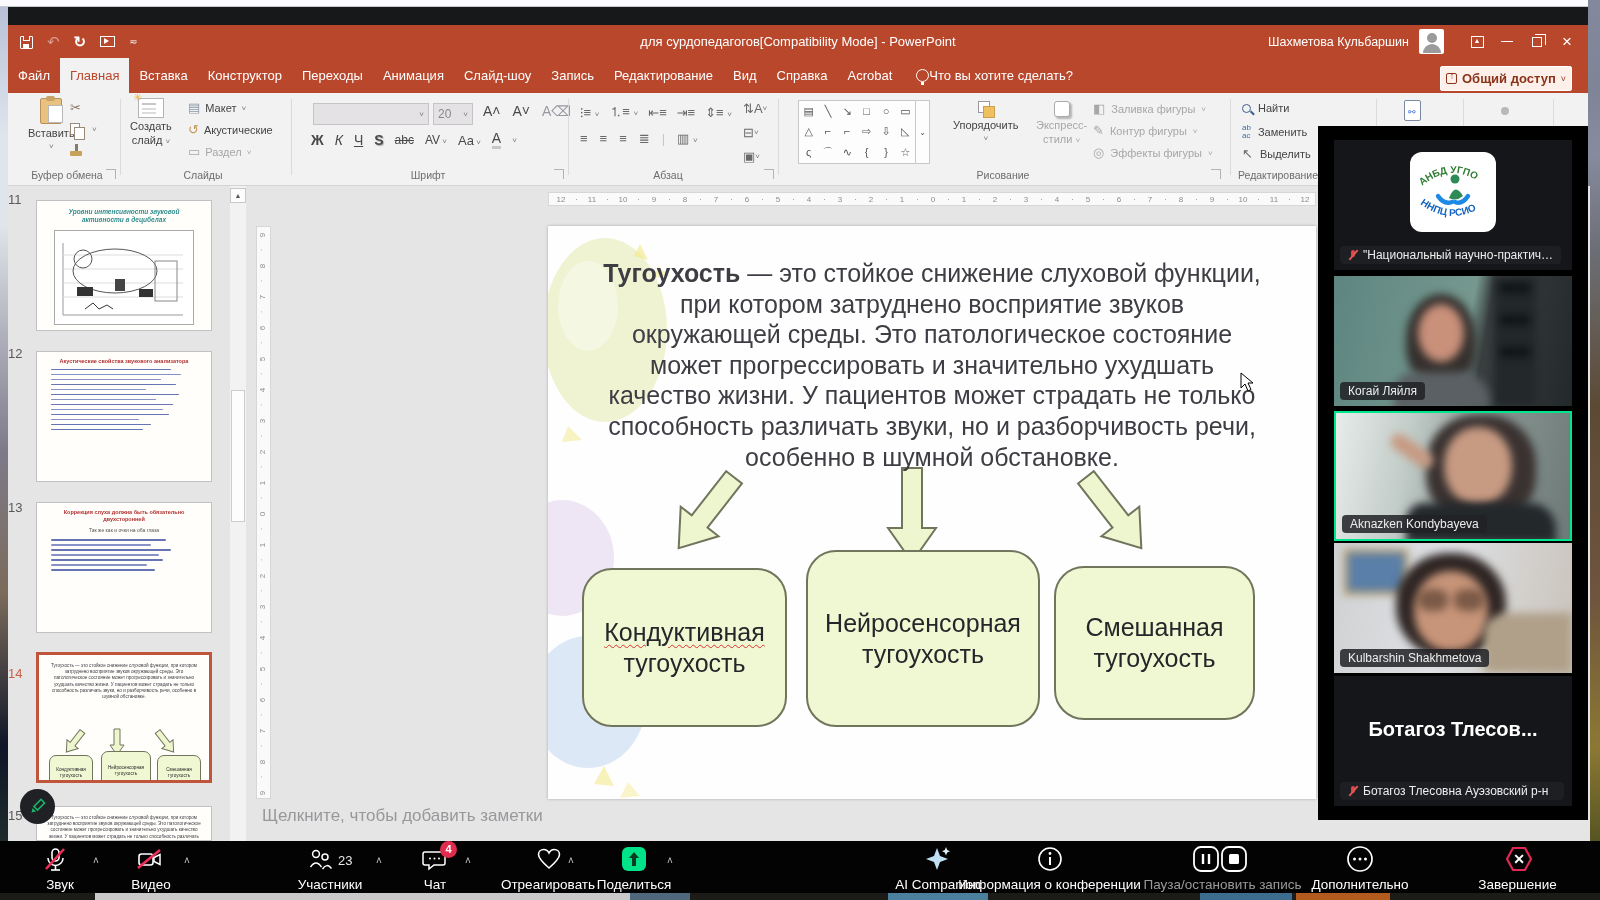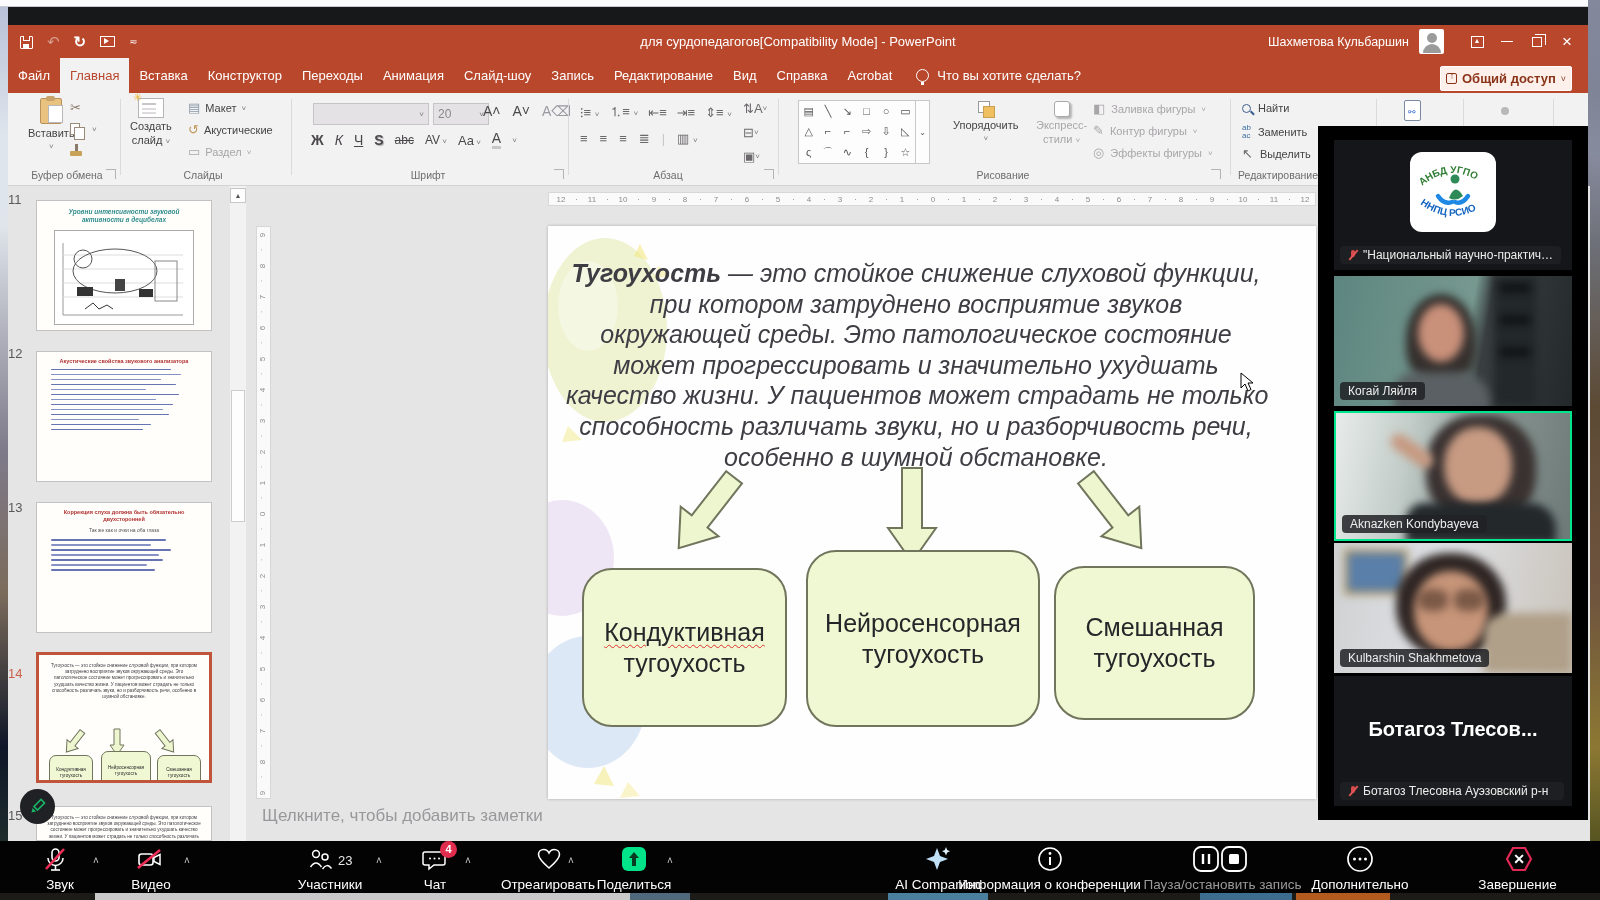--- a/index.html
+++ b/index.html
@@ -29,21 +29,21 @@
   .ribicon { width:13px; height:12px; border:1.4px solid #fff; position:relative; }
   .ribicon::before { content:"▲"; position:absolute; left:2px; top:0px; font-size:7px; color:#fff; }
   .minbar { width:12px; height:1.6px; background:#fff; }
   .resticon { width:10px; height:10px; border:1.4px solid #fff; position:relative; background:#b8472c; }
   .resticon::before { content:""; position:absolute; left:2px; top:-4px; width:10px; height:10px; border:1.4px solid #fff; border-bottom:none; border-left:none; }
   .closex { font-size:17px; line-height:17px; }
   
   .tabrow { left:8px; top:58px; width:1580px; height:35px; background:#b8472c; display:flex; align-items:stretch; color:#fff; font-size:13px; }
   .tab { padding:0 10px; display:flex; align-items:center; }
   .tab.active { background:#f3f2f3; color:#b8472c; }
-  .searchzone { display:flex; align-items:center; margin-left:14px; gap:8px; }
+  .searchzone { display:flex; align-items:center; margin-left:14px; gap:0; }
   .bulb { width:13px; height:13px; border:1.5px solid #fff; border-radius:50%; position:relative; }
   .bulb::after { content:""; position:absolute; left:3.5px; top:12px; width:3px; height:3px; background:#fff; }
   .share-btn { position:absolute; right:16px; top:8px; width:132px; height:25px; background:#fdf0ea; border:1px solid #fff; border-radius:2px; display:flex; align-items:center; justify-content:center; gap:5px; color:#8a3319; font-weight:bold; font-size:13px; }
   .share-chev { font-size:9px; color:#8a3319; font-weight:normal; }
   
   .ribbon { left:8px; top:93px; width:1580px; height:93px; background:#f3f2f3; border-bottom:1px solid #d5d3d5; }
   .gsep { position:absolute; top:6px; width:1px; height:76px; background:#dcdadc; }
   .glabel { position:absolute; top:76px; font-size:10.5px; color:#6e6d6e; text-align:center; }
   .glauncher { position:absolute; top:76px; width:10px; height:10px; color:#8a888a; font-size:8px; line-height:10px; text-align:center; border-left:1px solid #b5b3b5; border-bottom:1px solid #b5b3b5; transform:rotate(180deg); }
   .rlabel { font-size:11px; color:#444; }
@@ -96,21 +96,21 @@
   .scrollup { position:absolute; left:230px; top:188px; width:16px; height:15px; background:#fdfdfd; border:1px solid #c9c7c9; color:#555; font-size:7px; text-align:center; line-height:14px; }
   .scrollthumb { position:absolute; left:231px; top:390px; width:14px; height:132px; background:#fdfdfd; border:1px solid #cecccE; }
   
   .hruler { left:548px; top:192px; width:768px; height:14px; background:#fbfafb; border:1px solid #d8d6d8; font-size:8px; color:#8c8b8c; }
   .hruler span { position:absolute; top:2px; transform:translateX(-50%); }
   .vruler { left:256px; top:226px; width:15px; height:573px; background:#fbfafb; border:1px solid #d8d6d8; font-size:8px; color:#8c8b8c; }
   .vruler span { position:absolute; left:3px; transform:translateY(-50%) rotate(-90deg); }
   
   .canvas { left:548px; top:226px; width:768px; height:573px; background:#fffeff; box-shadow:0 0 3px rgba(0,0,0,0.25); }
   .sline { position:relative; text-align:center; font-size:25px; line-height:30.6px; color:#3d3d43; white-space:nowrap; }
-  .textblock { position:absolute; left:18px; top:32px; width:700px;font-style:italic; }
+  .textblock { position:absolute; left:34px; top:32px; width:700px; }
   .gbox { position:absolute; background:#eff8d2; border:2px solid #70755c; border-radius:30px; display:flex; align-items:center; justify-content:center; text-align:center; color:#26262a; font-size:25px; line-height:31px; }
   .wavy { text-decoration:underline; text-decoration-style:wavy; text-decoration-color:#e03030; text-decoration-thickness:1px; text-underline-offset:3px; }
   
   .notes { left:262px; top:806px; font-size:17px; color:#98979a; }
   
   .pencilbtn { left:20px; top:789px; width:35px; height:35px; border-radius:50%; background:#202124; display:flex; align-items:center; justify-content:center; z-index:60; }
   
   .zpanel { left:1318px; top:126px; width:270px; height:694px; background:#000; z-index:50; }
   .ztile { position:absolute; left:16px; width:238px; height:130px; background:#141619; overflow:hidden; }
   .zlabel { position:absolute; left:6px; bottom:6px; background:rgba(32,33,36,0.85); border-radius:4px; padding:2px 8px; color:#eeeeee; font-size:12px; display:flex; align-items:center; gap:5px; max-width:224px; white-space:nowrap; overflow:hidden; }
@@ -234,21 +234,21 @@
         <span class="rlabel dimtxt">Раздел</span>
         <span class="chev dimtxt">˅</span>
     </div>
     <div class="glabel" style="left:150px; width:90px;">Слайды</div>
     <div class="gsep" style="left:283px;"></div>
 
     <div class="combo abs" style="left:305px; top:10px; width:116px;">
         <span></span>
         <span class="chev">˅</span>
       </div>
-    <div class="combo abs" style="left:425px; top:10px; width:56px;">
+    <div class="combo abs" style="left:425px; top:10px; width:40px;">
         <span>20</span>
         <span class="chev">˅</span>
       </div>
     <div class="rrow" style="left:475px; top:10px; gap:12px;">
       <span class="fontbtn">A˄</span>
       <span class="fontbtn">A˅</span>
       <span class="fontbtn" style="color:#9a98a0;">A⌫</span>
     </div>
     <div class="rrow" style="left:303px; top:38px; gap:11px;">
       <span class="fontbtn" style="font-weight:bold;">Ж</span>

